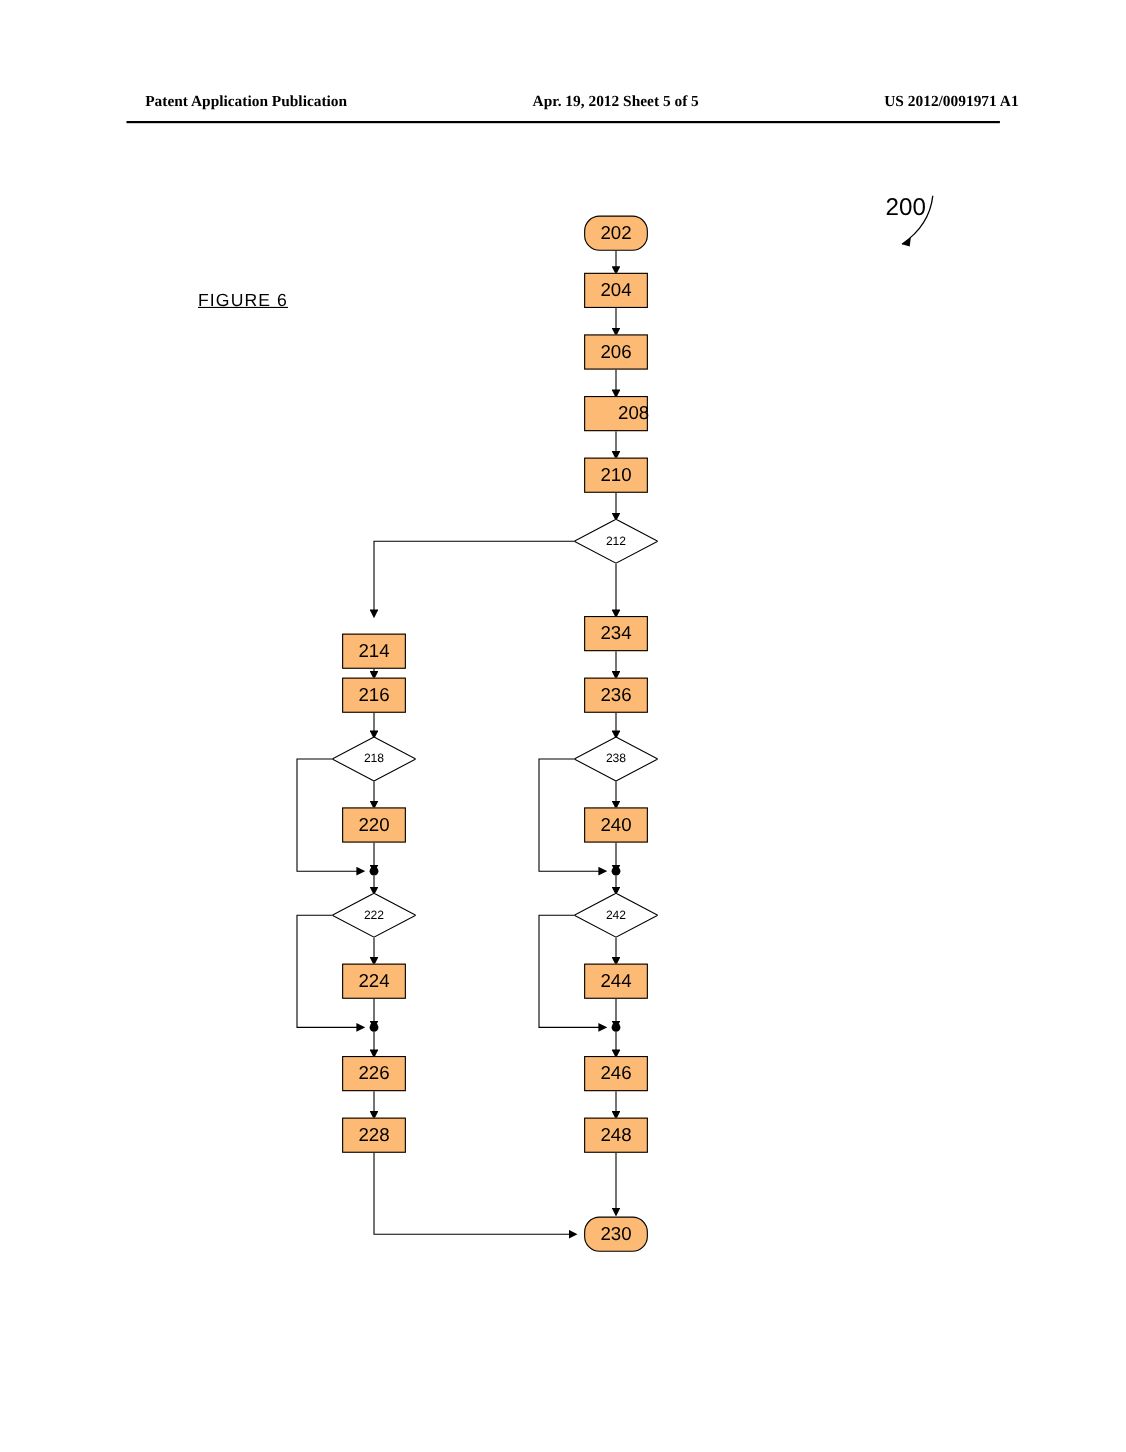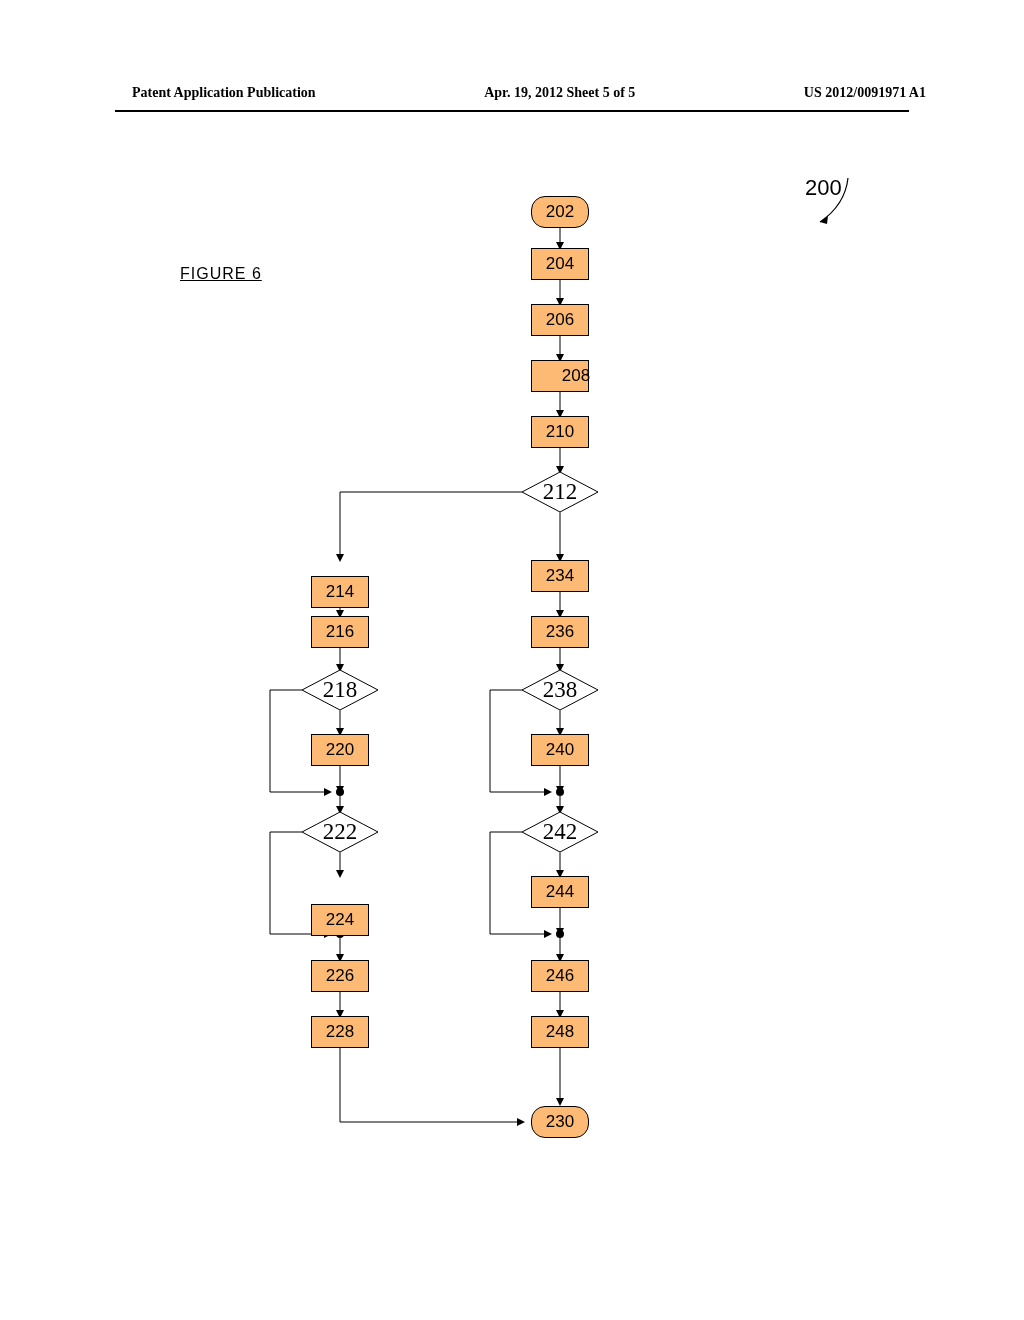--- a/index.html
+++ b/index.html
@@ -77,22 +77,22 @@
       width: 100%;
       height: 100%;
     }
     .diamond-label {
       position: absolute;
       width: 100%;
       height: 100%;
       display: flex;
       align-items: center;
       justify-content: center;
-      font-family: Liberation Serif, serif;
-      font-size: 23px;
+      font-family: Liberation Sans, sans-serif;
+      font-size: 11px;
       text-align: center;
     }
     .ref-num {
       position: absolute;
       font-family: Arial, sans-serif;
       font-size: 22px;
     }
     .leader-arrow {
       position: absolute;
     }
@@ -223,21 +223,21 @@
   </div>
   <div class="node rect" style="top:574px; left:311px;">
       <span>220</span>
     </div>
   <div class="diamond" style="top:652px; left:302px;">
     <svg viewBox="0 0 76 40">
         <polygon points="38,0 76,20 38,40 0,20" fill="white" stroke="#000" stroke-width="1"></polygon>
       </svg>
     <div class="diamond-label">222</div>
   </div>
-  <div class="node rect" style="top:716px; left:311px;margin-top:28px;">
+  <div class="node rect" style="top:716px; left:311px;">
       <span>224</span>
     </div>
   <div class="node rect" style="top:800px; left:311px;">
       <span>226</span>
     </div>
   <div class="node rect" style="top:856px; left:311px;">
       <span>228</span>
     </div>
 
   <div class="node rect" style="top:400px; left:531px;">

